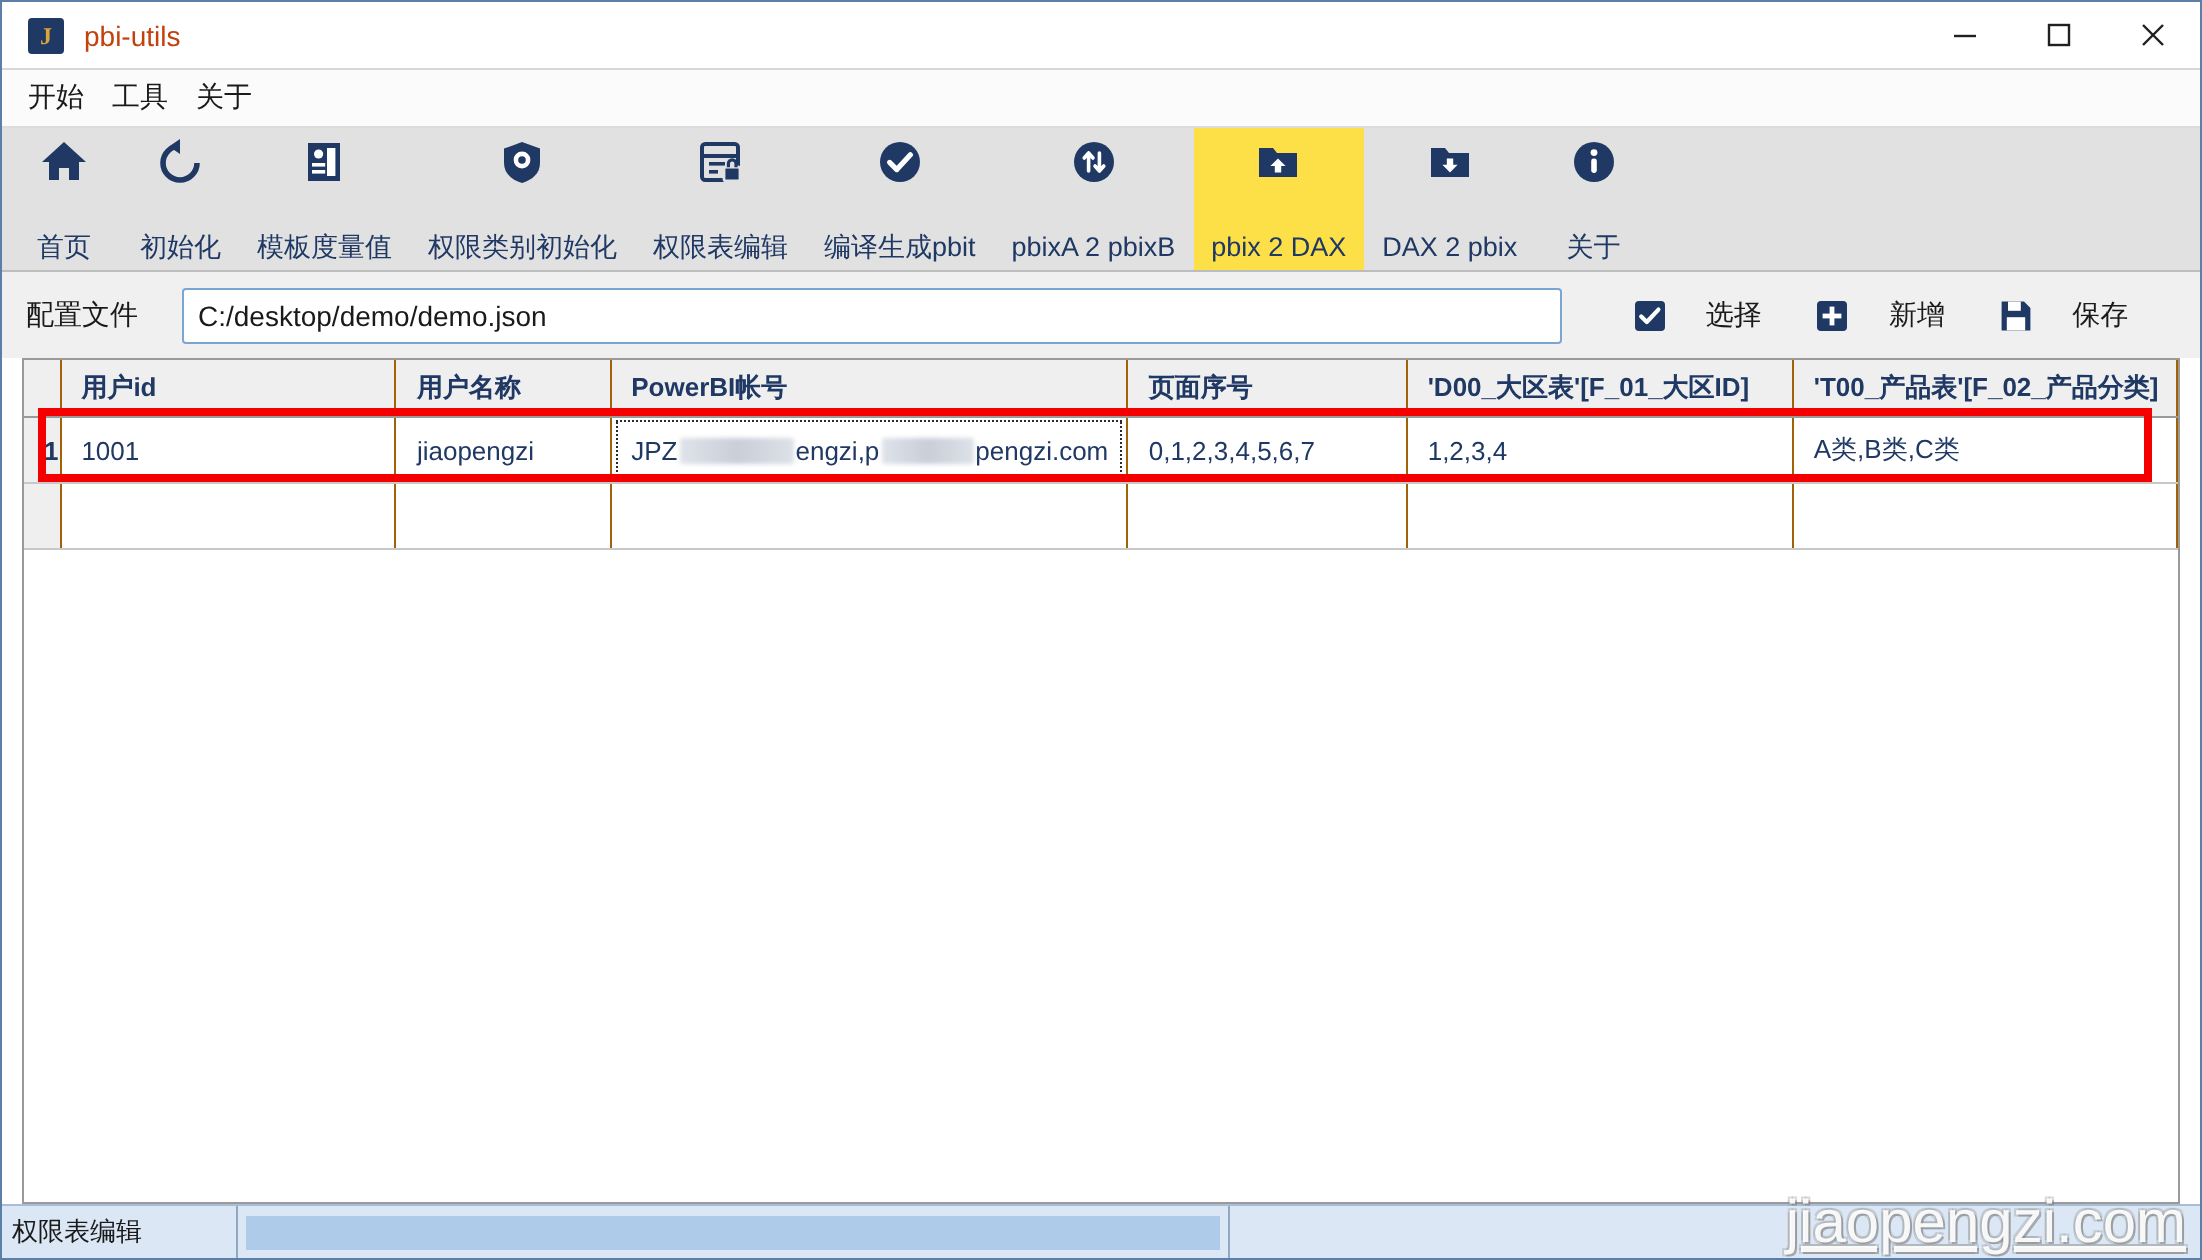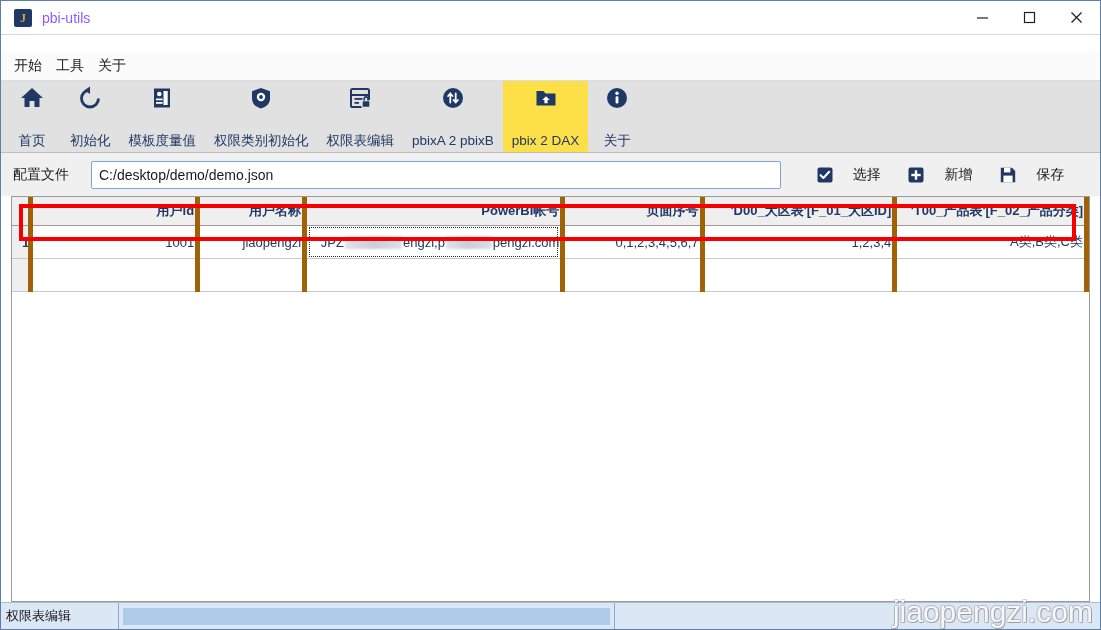--- a/index.html
+++ b/index.html
@@ -37,21 +37,21 @@
     display: flex; align-items: center; justify-content: center;
     color: #d8a53a;
     font-size: 12px;
     font-weight: bold;
     font-family: "Liberation Serif", serif;
     line-height: 1;
   }
   .title-text {
     margin-left: 10px;
     font-size: 14px;
-    color: #8b5cf6;
+    color: #c2410c;
   }
   .win-controls {
     position: absolute;
     right: 0; top: 0;
     height: 33px;
     display: flex;
   }
   .win-btn {
     width: 47px; height: 33px;
     display: flex; align-items: center; justify-content: center;
@@ -61,21 +61,20 @@
 
   
   .menubar {
     height: 28px;
     flex: 0 0 28px;
     display: flex;
     align-items: center;
     background: #fbfbfb;
     border-bottom: 1px solid #dcdcdc;
     padding-left: 6px;
-    margin-top: 17px;
   }
   .menu-item {
     font-size: 14px;
     color: #1a1a1a;
     padding: 3px 7px;
   }
 
   
   .toolbar {
     flex: 0 0 71px;
@@ -164,25 +163,25 @@
     margin: 0 10px 0 10px;
     border: 1px solid #9a9a9a;
     overflow: hidden;
   }
   table.grid {
     border-collapse: collapse;
     width: 100%;
     table-layout: fixed;
   }
   table.grid th, table.grid td {
-    border-right: 5px solid #a16207;
+    border-right: 1px solid #a16207;
     border-bottom: 1px solid #c8c8c8;
     font-size: 13px;
     color: #1f3864;
-    text-align: right;
+    text-align: left;
     height: 25px;
     overflow: hidden;
     white-space: nowrap;
     padding-left: 10px;
   }
   table.grid th {
     background: #efefef;
     font-weight: bold;
     border-bottom: 1px solid #9a9a9a;
     height: 26px;
@@ -289,20 +288,21 @@
     font-family: "Liberation Sans", sans-serif;
     letter-spacing: 0px;
     text-shadow:
       1px 1px 0 rgba(120,120,120,0.55),
       -1px -1px 0 rgba(150,150,150,0.35),
       1px -1px 0 rgba(150,150,150,0.35),
       -1px 1px 0 rgba(150,150,150,0.35);
     z-index: 40;
     pointer-events: none;
     white-space: nowrap;
+    text-decoration: underline;
   }
 </style>
 </head>
 <body>
 
 <div id="app">
 
   <div class="titlebar">
     <div class="app-icon">J</div>
     <div class="title-text">pbi-utils</div>
@@ -385,20 +385,29 @@
           <line x1="4" y1="9" x2="22" y2="9" stroke="#1f3864" stroke-width="2"></line>
           <rect x="7.5" y="12" width="8" height="1.8" fill="#1f3864"></rect>
           <rect x="7.5" y="16" width="4.5" height="1.8" fill="#1f3864"></rect>
           <rect x="15" y="14.5" width="8" height="7" rx="1" fill="#1f3864" stroke="#e1e1e1" stroke-width="1.4"></rect>
           <path d="M17.2 14.6 L17.2 12.8 A1.9 1.9 0 0 1 21 12.8 L21 14.6" fill="none" stroke="#1f3864" stroke-width="1.6"></path>
         </svg>
       </span>
       <span class="tlabel">权限表编辑</span>
     </div>
 
+    <div class="tool">
+      <span class="ticon">
+        <svg width="26" height="24" viewBox="0 0 26 24">
+          <circle cx="13" cy="12" r="10" fill="#1f3864"></circle>
+          <path d="M7.8 12.2 L11.4 15.8 L18.2 8.4" fill="none" stroke="#ffffff" stroke-width="2.6" stroke-linecap="round" stroke-linejoin="round"></path>
+        </svg>
+      </span>
+      <span class="tlabel">编译生成pbit</span>
+    </div>
 
     <div class="tool">
       <span class="ticon">
         <svg width="26" height="24" viewBox="0 0 26 24">
           <circle cx="13" cy="12" r="10" fill="#1f3864"></circle>
           <path d="M10.3 16.5 L10.3 7.5 M10.3 7.5 L8.1 10 M10.3 7.5 L12.5 10" fill="none" stroke="#ffffff" stroke-width="1.8" stroke-linecap="round" stroke-linejoin="round"></path>
           <path d="M15.7 7.5 L15.7 16.5 M15.7 16.5 L13.5 14 M15.7 16.5 L17.9 14" fill="none" stroke="#ffffff" stroke-width="1.8" stroke-linecap="round" stroke-linejoin="round"></path>
         </svg>
       </span>
       <span class="tlabel">pbixA 2 pbixB</span>
@@ -407,20 +416,29 @@
     <div class="tool selected">
       <span class="ticon">
         <svg width="26" height="24" viewBox="0 0 26 24">
           <path d="M3.5 5 L10.5 5 L12.5 7.5 L22.5 7.5 L22.5 19.5 L3.5 19.5 Z" fill="#1f3864"></path>
           <path d="M13 10.2 L16.8 14 L14.6 14 L14.6 17.2 L11.4 17.2 L11.4 14 L9.2 14 Z" fill="#ffffff"></path>
         </svg>
       </span>
       <span class="tlabel">pbix 2 DAX</span>
     </div>
 
+    <div class="tool">
+      <span class="ticon">
+        <svg width="26" height="24" viewBox="0 0 26 24">
+          <path d="M3.5 5 L10.5 5 L12.5 7.5 L22.5 7.5 L22.5 19.5 L3.5 19.5 Z" fill="#1f3864"></path>
+          <path d="M13 17.2 L9.2 13.4 L11.4 13.4 L11.4 10.2 L14.6 10.2 L14.6 13.4 L16.8 13.4 Z" fill="#ffffff"></path>
+        </svg>
+      </span>
+      <span class="tlabel">DAX 2 pbix</span>
+    </div>
 
     <div class="tool">
       <span class="ticon">
         <svg width="26" height="24" viewBox="0 0 26 24">
           <circle cx="13" cy="12" r="10" fill="#1f3864"></circle>
           <circle cx="13" cy="7.3" r="1.7" fill="#ffffff"></circle>
           <rect x="11.6" y="10.3" width="2.8" height="7.2" rx="1.2" fill="#ffffff"></rect>
         </svg>
       </span>
       <span class="tlabel">关于</span>

